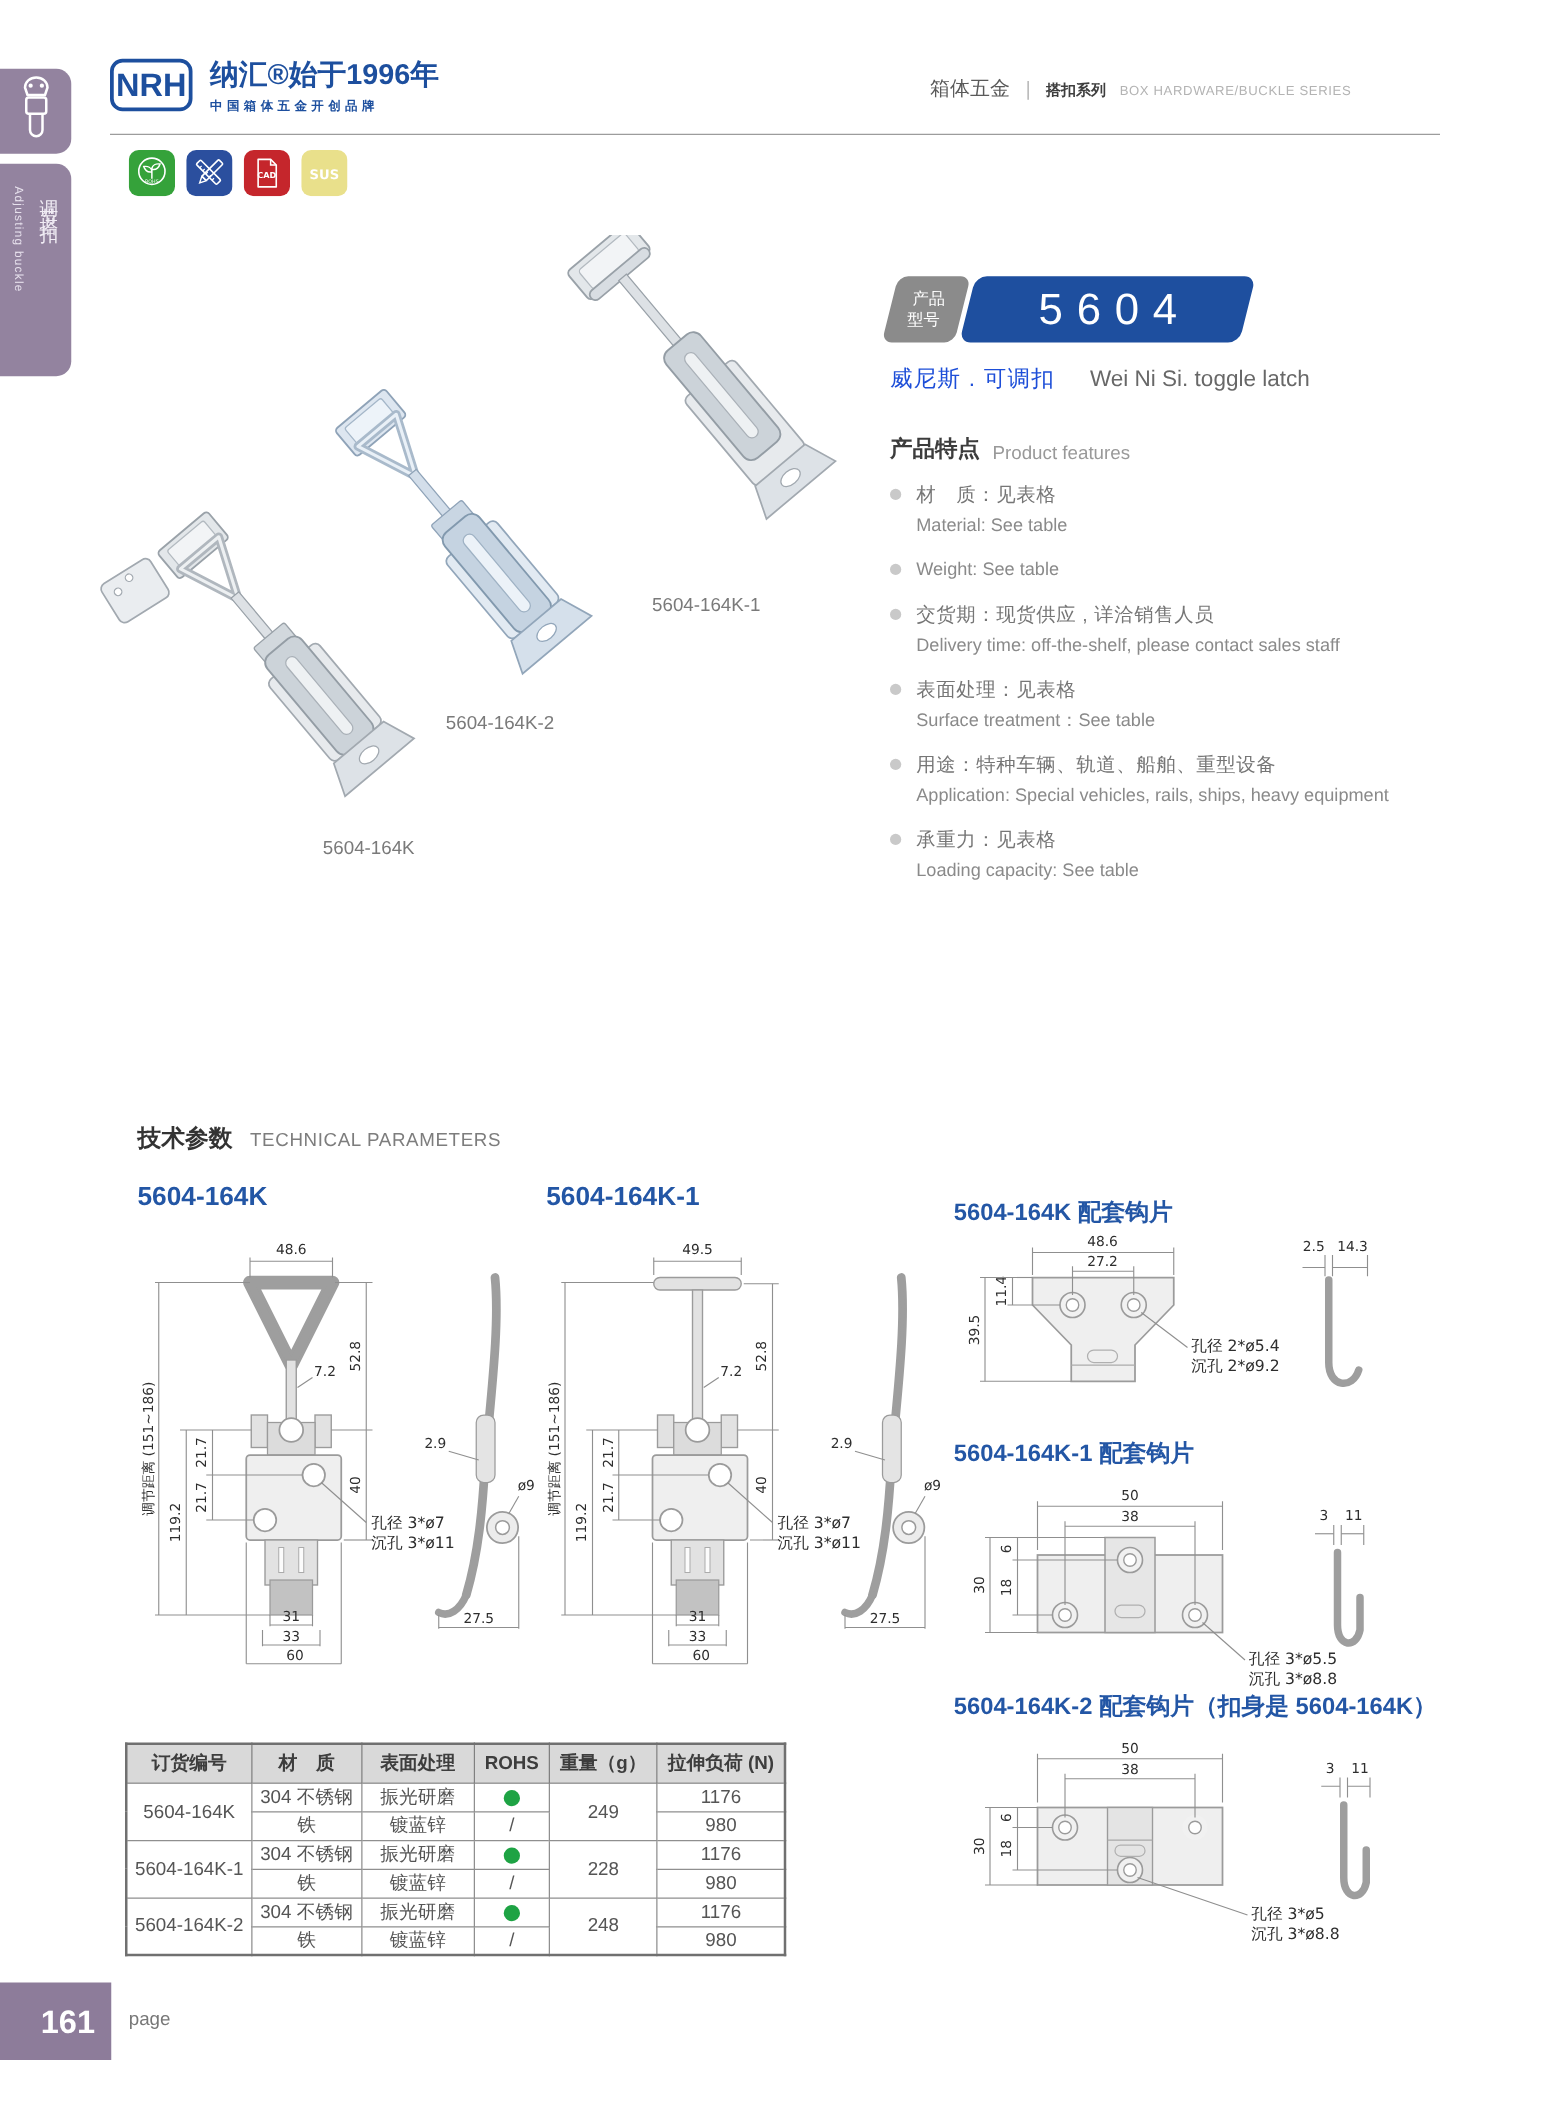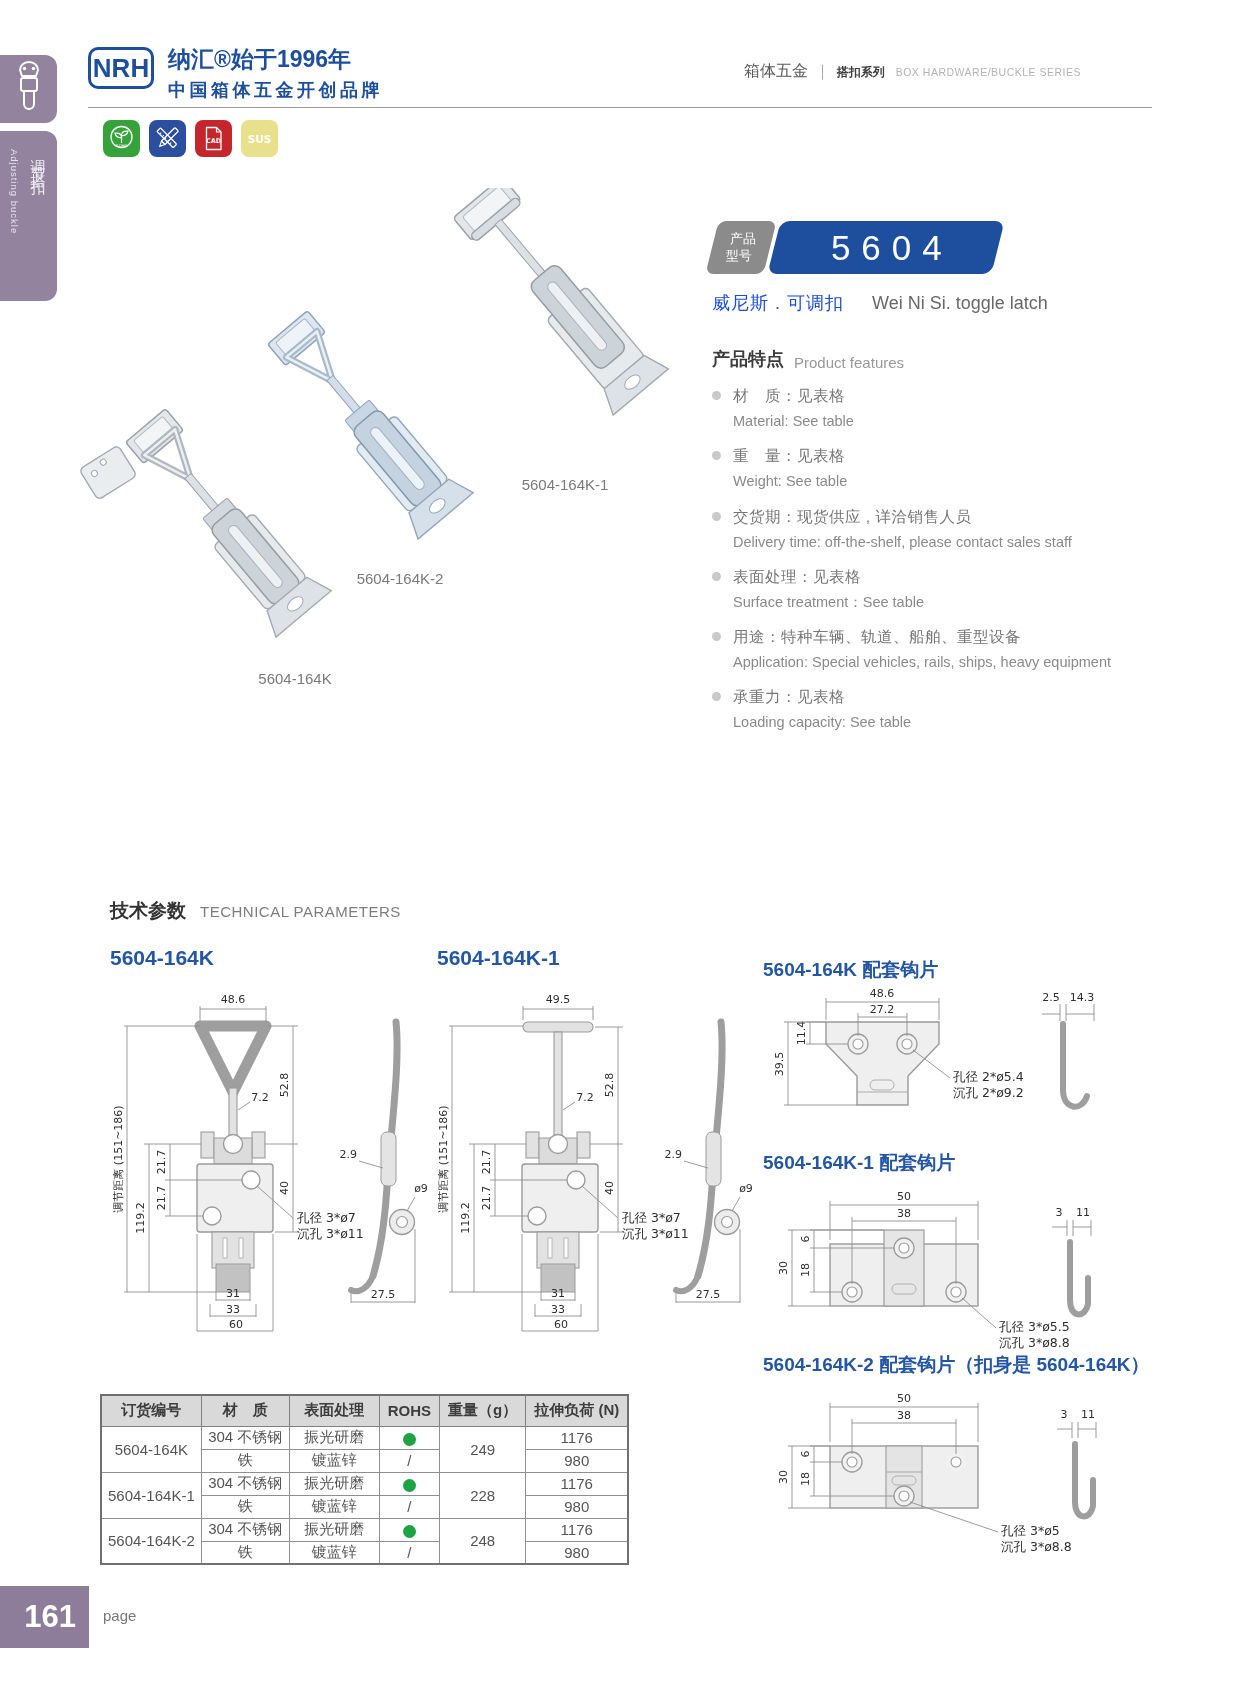--- a/index.html
+++ b/index.html
@@ -11,21 +11,21 @@
   .side-tab{position:absolute;left:0;background:#93839f;border-radius:0 12px 12px 0}
   .icon-tab{top:55px;width:57px;height:68px}
   .label-tab{top:131px;width:57px;height:170px}
   .v-cn{position:absolute;top:16px;left:28px;writing-mode:vertical-rl;color:#f1edf5;font-size:15px;letter-spacing:7px}
   .v-en{position:absolute;top:18px;left:9px;writing-mode:vertical-rl;color:#e7e1ed;font-size:9.5px;letter-spacing:1px}
 
   
   .logo-box{position:absolute;left:88px;top:47px;width:66px;height:42px;border:3.5px solid #1d4f9e;border-radius:10px;display:flex;align-items:center;justify-content:center;color:#1d4f9e;font-weight:bold;font-size:26px}
   .brand{position:absolute;left:168px;top:44px;color:#1d4f9e}
   .brand-title{font-size:23px;font-weight:bold}
-  .brand-sub{font-size:18px;font-weight:bold;letter-spacing:3.5px;margin-top:3px}
+  .brand-sub{font-size:10px;font-weight:bold;letter-spacing:3.5px;margin-top:3px}
   .series{position:absolute;left:744px;top:61px;display:flex;align-items:baseline;white-space:nowrap}
   .series-cn1{font-size:16px;color:#5a5a5a}
   .series-sep{font-size:15px;color:#a0a0a0;margin:0 7px}
   .series-cn2{font-size:12px;color:#3e3e3e;font-weight:bold}
   .series-en{font-size:10.5px;color:#b3b3b3;margin-left:11px;letter-spacing:.5px}
   .header-rule{position:absolute;left:88px;top:107px;width:1064px;height:1px;background:#9c9c9c}
   .cert-icons{position:absolute;left:103px;top:120px;display:flex;gap:9px}
 
   
   .badge-gray{position:absolute;left:712px;top:221px;width:58px;height:53px;background:#8b8b8b;border-radius:8px;transform:skewX(-14deg);display:flex;flex-direction:column;align-items:center;justify-content:center;color:#fff;font-size:13px;line-height:1.3}
@@ -80,21 +80,21 @@
   .hw{fill:#fff;stroke:#9b9b9b;stroke-width:1.4}
   .tube{fill:none;stroke:#9e9e9e;stroke-linejoin:round;stroke-linecap:round}
 
   
   .spec-table{position:absolute;left:100px;top:1394px;border-collapse:collapse;font-size:15px;color:#555;border:2px solid #707070}
   .spec-table th{background:#d9d9d9;border:1px solid #808080;font-weight:600;color:#3d3d3d;height:31px;padding:0 8px;white-space:nowrap}
   .spec-table td{border:1px solid #8f8f8f;text-align:center;height:23px;padding:0 6px;white-space:nowrap}
   .dot{display:inline-block;width:13px;height:13px;border-radius:50%;background:#1ea344;vertical-align:middle}
 
   
-  .footer-num{position:absolute;left:0;top:1586px;width:89px;height:62px;background:#8d7c9a;color:#fff;font-size:31px;font-weight:bold;display:flex;align-items:center;justify-content:flex-end;padding-right:13px}
+  .footer-num{position:absolute;left:0;top:1586px;width:89px;height:62px;background:#8d7c9a;color:#fff;font-size:26px;font-weight:bold;display:flex;align-items:center;justify-content:flex-end;padding-right:13px}
   .footer-page{position:absolute;left:103px;top:1607px;font-size:15px;color:#777}
 </style>
 </head>
 <body>
 
 <div class="page">
 
   <div class="side-tab icon-tab">
     <svg width="57" height="68" viewBox="0 0 57 68">
       <g fill="none" stroke="#fff" stroke-width="2" stroke-linejoin="round">
@@ -221,21 +221,20 @@
       <span class="cn">产品特点</span>
       <span class="en">Product features</span>
     </div>
     <div class="feature">
       <span class="bullet"></span>
       <div class="cn">材　质：见表格</div>
         <div class="en">Material: See table</div>
     </div>
     <div class="feature">
       <span class="bullet"></span>
-      <div class="cn">重　量：见表格</div>
         <div class="en">Weight: See table</div>
     </div>
     <div class="feature">
       <span class="bullet"></span>
       <div class="cn">交货期：现货供应 , 详洽销售人员</div>
         <div class="en">Delivery time: off-the-shelf, please contact sales staff</div>
     </div>
     <div class="feature">
       <span class="bullet"></span>
       <div class="cn">表面处理：见表格</div>

